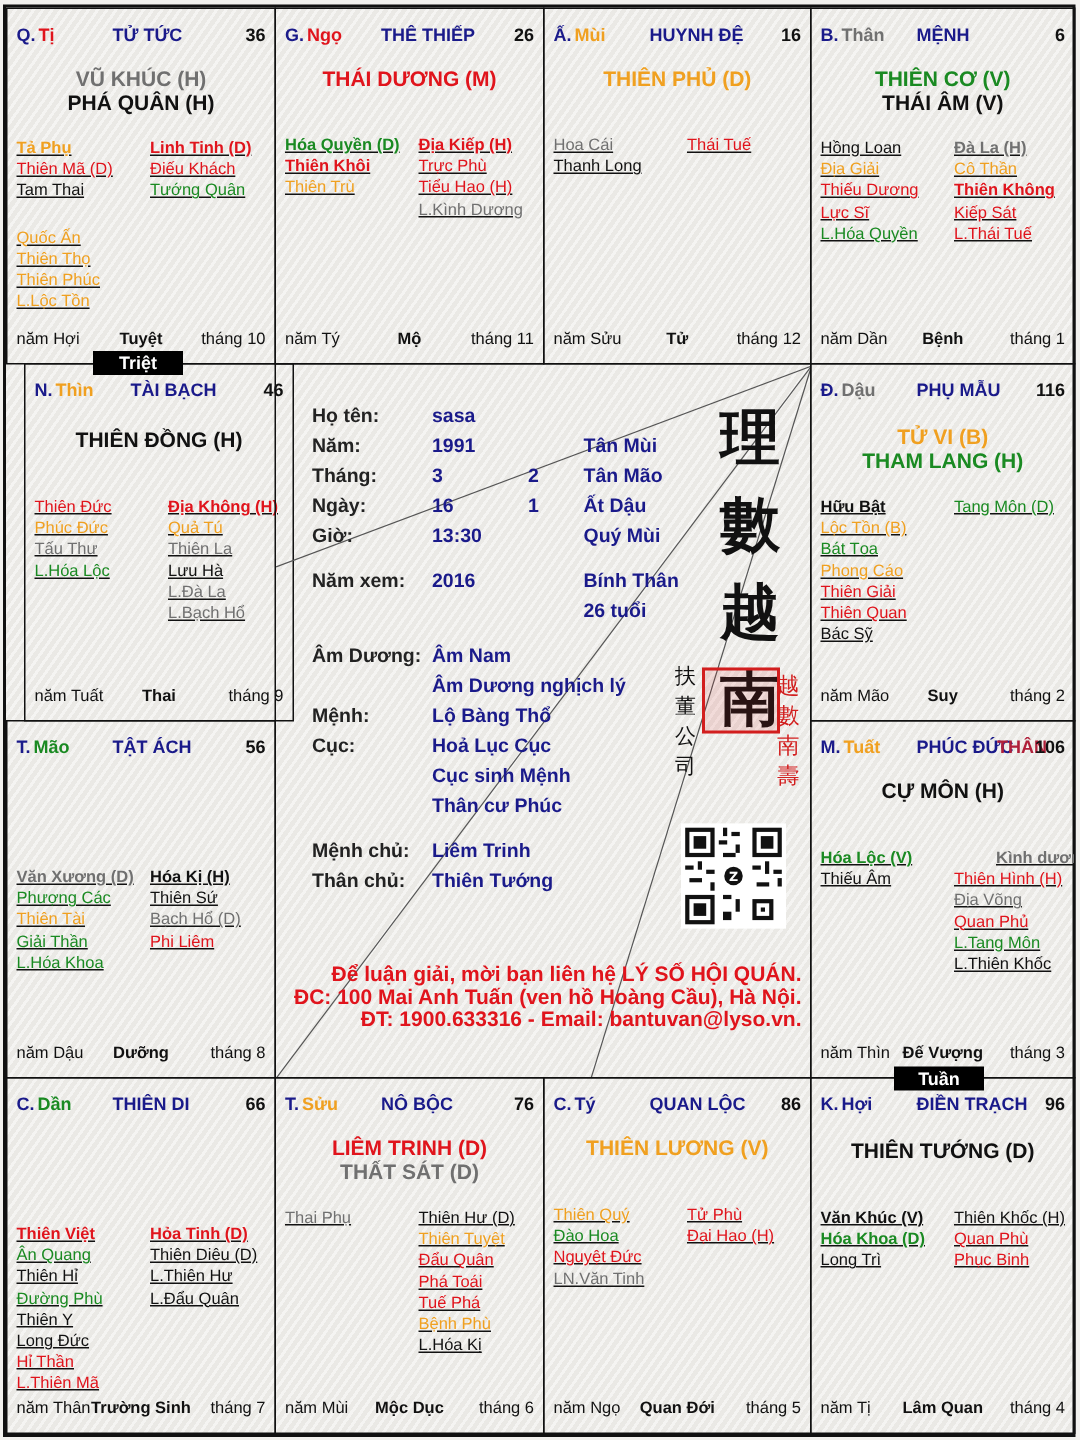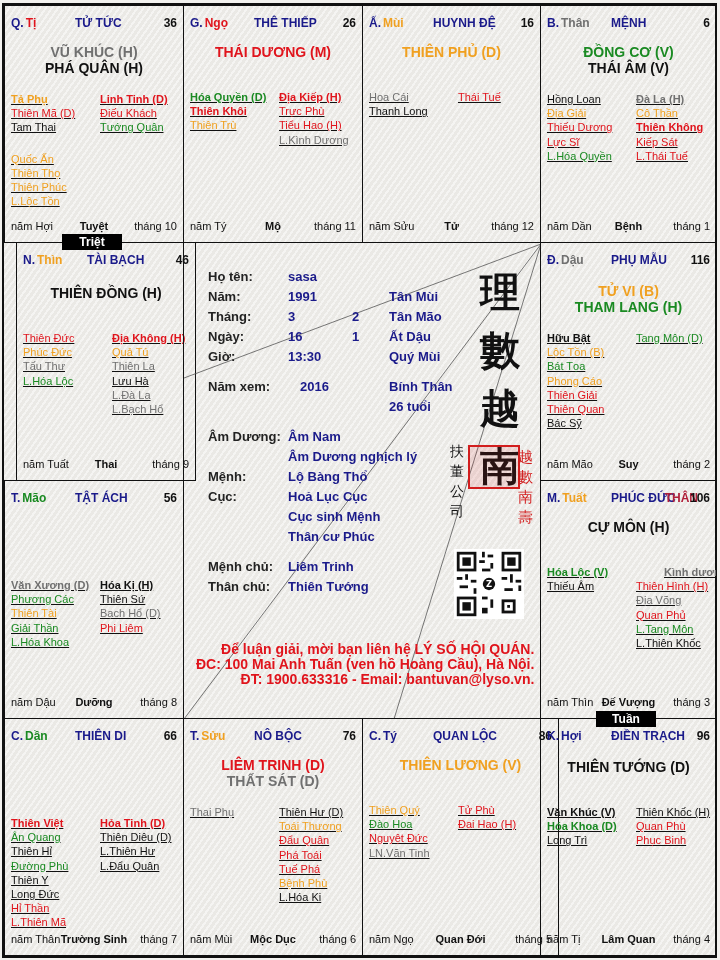--- a/index.html
+++ b/index.html
@@ -137,21 +137,21 @@
         <span class="f-stage">Tử</span>
         <span class="f-month">tháng 12</span>
       </div>
     </div>
   <div class="cell" style="left:536px;top:0;width:177px;height:238px;">
       <div class="c-head">
         <span class="c-code"><span>B.</span><span class="branch" style="color: rgb(112, 112, 112);">Thân</span></span>
         <span class="c-palace">MỆNH</span>
         <span class="c-age">6</span>
       </div>
-      <div class="c-main" style="top:38px;color:#1a8a22;">ĐỒNG CƠ (V)</div>
+      <div class="c-main" style="top:38px;color:#1a8a22;">THIÊN CƠ (V)</div>
       <div class="c-main" style="top:54px;color:#111111;">THÁI ÂM (V)</div>
       <div class="c-stars" style="top:74px;">
         <div class="col l">
           <span class="star" style="color:#111111;">Hồng Loan</span>
           <span class="star" style="color:#f0a020;">Địa Giải</span>
           <span class="star" style="color:#e0141c;">Thiếu Dương</span>
           <span class="star" style="color:#e0141c;">Lực Sĩ</span>
           <span class="star" style="color:#1a8a22;">L.Hóa Quyền</span>
         </div>
         <div class="col r">
@@ -320,35 +320,35 @@
         <span class="c-age">76</span>
       </div>
       <div class="c-main" style="top:38px;color:#e0141c;">LIÊM TRINH (D)</div>
       <div class="c-main" style="top:54px;color:#707070;">THẤT SÁT (D)</div>
       <div class="c-stars" style="top:74px;">
         <div class="col l">
           <span class="star" style="color:#707070;">Thai Phụ</span>
         </div>
         <div class="col r">
           <span class="star" style="color:#111111;">Thiên Hư (D)</span>
-          <span class="star" style="color:#f0a020;">Toái Thương</span>
+          <span class="star" style="color:#f0a020;">Thiên Tuyệt</span>
           <span class="star" style="color:#e0141c;">Đẩu Quân</span>
           <span class="star" style="color:#e0141c;">Phá Toái</span>
           <span class="star" style="color:#e0141c;">Tuế Phá</span>
           <span class="star" style="color:#f0a020;">Bệnh Phù</span>
           <span class="star" style="color:#111111;">L.Hóa Kị</span>
         </div>
       </div>
       <div class="c-foot">
         <span class="f-year">năm Mùi</span>
         <span class="f-stage">Mộc Dục</span>
         <span class="f-month">tháng 6</span>
       </div>
     </div>
-  <div class="cell" style="left:358px;top:713px;width:197px;height:238px;">
+  <div class="cell" style="left:358px;top:713px;width:179px;height:238px;">
       <div class="c-head">
         <span class="c-code"><span>C.</span><span class="branch" style="color: rgb(26, 26, 138);">Tý</span></span>
         <span class="c-palace">QUAN LỘC</span>
         <span class="c-age">86</span>
       </div>
       <div class="c-main" style="top:38px;color:#f0a020;">THIÊN LƯƠNG (V)</div>
       <div class="c-stars" style="top:72px;">
         <div class="col l">
           <span class="star" style="color:#f0a020;">Thiên Quý</span>
           <span class="star" style="color:#1a8a22;">Đào Hoa</span>
@@ -418,21 +418,21 @@
     <div class="info-row lbl" style="left:24px;top:86px;">Ngày:</div>
     <div class="info-row val" style="left:104px;top:86px;">16</div>
     <div class="info-row val" style="left:168px;top:86px;">1</div>
     <div class="info-row val" style="left:205px;top:86px;">Ất Dậu</div>
 
     <div class="info-row lbl" style="left:24px;top:106px;">Giờ:</div>
     <div class="info-row val" style="left:104px;top:106px;">13:30</div>
     <div class="info-row val" style="left:205px;top:106px;">Quý Mùi</div>
 
     <div class="info-row lbl" style="left:24px;top:136px;">Năm xem:</div>
-    <div class="info-row val" style="left:116px;top:136px;">2016</div>
+    <div class="info-row val" style="left:104px;top:136px;">2016</div>
     <div class="info-row val" style="left:205px;top:136px;">Bính Thân</div>
     <div class="info-row val" style="left:205px;top:156px;">26 tuổi</div>
 
     <div class="info-row lbl" style="left:24px;top:186px;">Âm Dương:</div>
     <div class="info-row val" style="left:104px;top:186px;">Âm Nam</div>
     <div class="info-row val" style="left:104px;top:206px;">Âm Dương nghịch lý</div>
 
     <div class="info-row lbl" style="left:24px;top:226px;">Mệnh:</div>
     <div class="info-row val" style="left:104px;top:226px;">Lộ Bàng Thổ</div>
 

